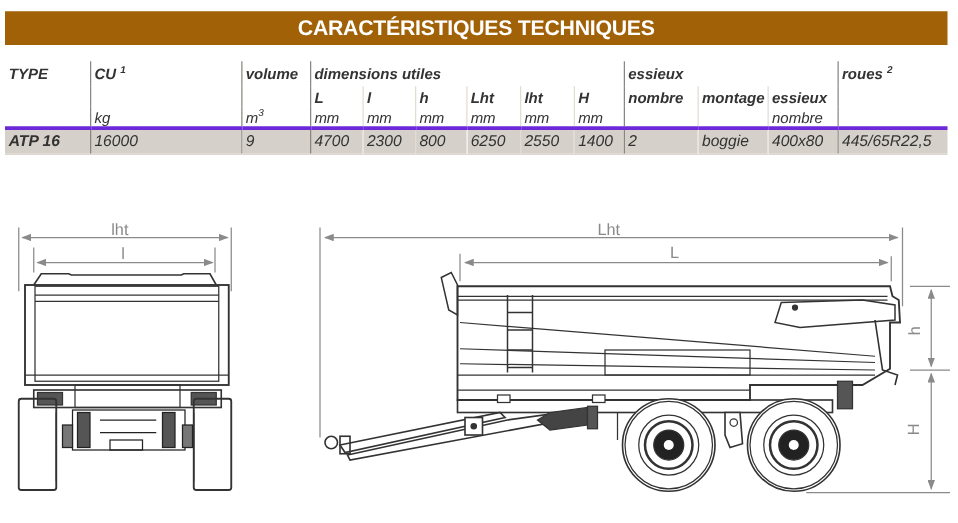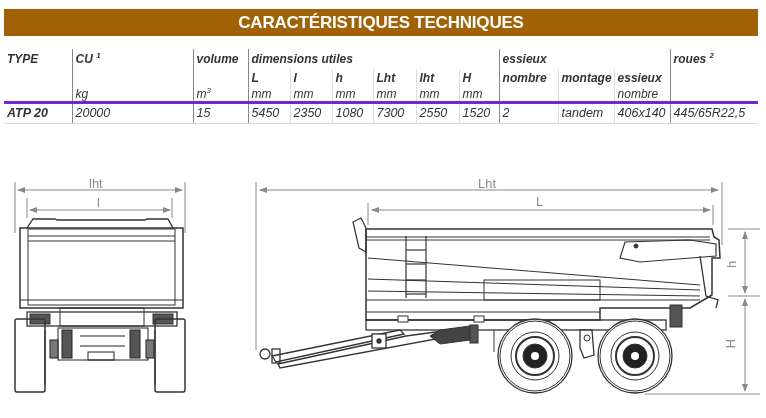--- a/index.html
+++ b/index.html
@@ -90,33 +90,33 @@
       <td class="vlight">mm</td>
       <td class="vlight">mm</td>
       <td class="vlight">mm</td>
       <td class="vl"></td>
       <td class="vlight"></td>
       <td class="vlight">nombre</td>
       <td class="vl"></td>
     </tr>
   </thead>
   <tbody>
-    <tr>
-      <td class="type-cell">ATP 20</td>
-      <td class="vl">20000</td>
-      <td class="vl">15</td>
-      <td class="vl">5450</td>
-      <td class="vlight">2350</td>
-      <td class="vlight">1080</td>
-      <td class="vlight">7300</td>
+    <tr class="shaded">
+      <td class="type-cell">ATP 16</td>
+      <td class="vl">16000</td>
+      <td class="vl">9</td>
+      <td class="vl">4700</td>
+      <td class="vlight">2300</td>
+      <td class="vlight">800</td>
+      <td class="vlight">6250</td>
       <td class="vlight">2550</td>
-      <td class="vlight">1520</td>
+      <td class="vlight">1400</td>
       <td class="vl">2</td>
-      <td class="vlight">tandem</td>
-      <td class="vlight">406x140</td>
+      <td class="vlight">boggie</td>
+      <td class="vlight">400x80</td>
       <td class="vl">445/65R22,5</td>
     </tr>
   </tbody>
 </table>
 
 <div class="drawing">
   <svg width="766" height="258" viewBox="0 160 766 258" xmlns="http://www.w3.org/2000/svg">
     <defs>
       <marker id="arr" markerWidth="8" markerHeight="6" refX="7" refY="3" orient="auto-start-reverse">
         <path d="M0,0 L8,3 L0,6 z" fill="#8a8a8a"></path>

